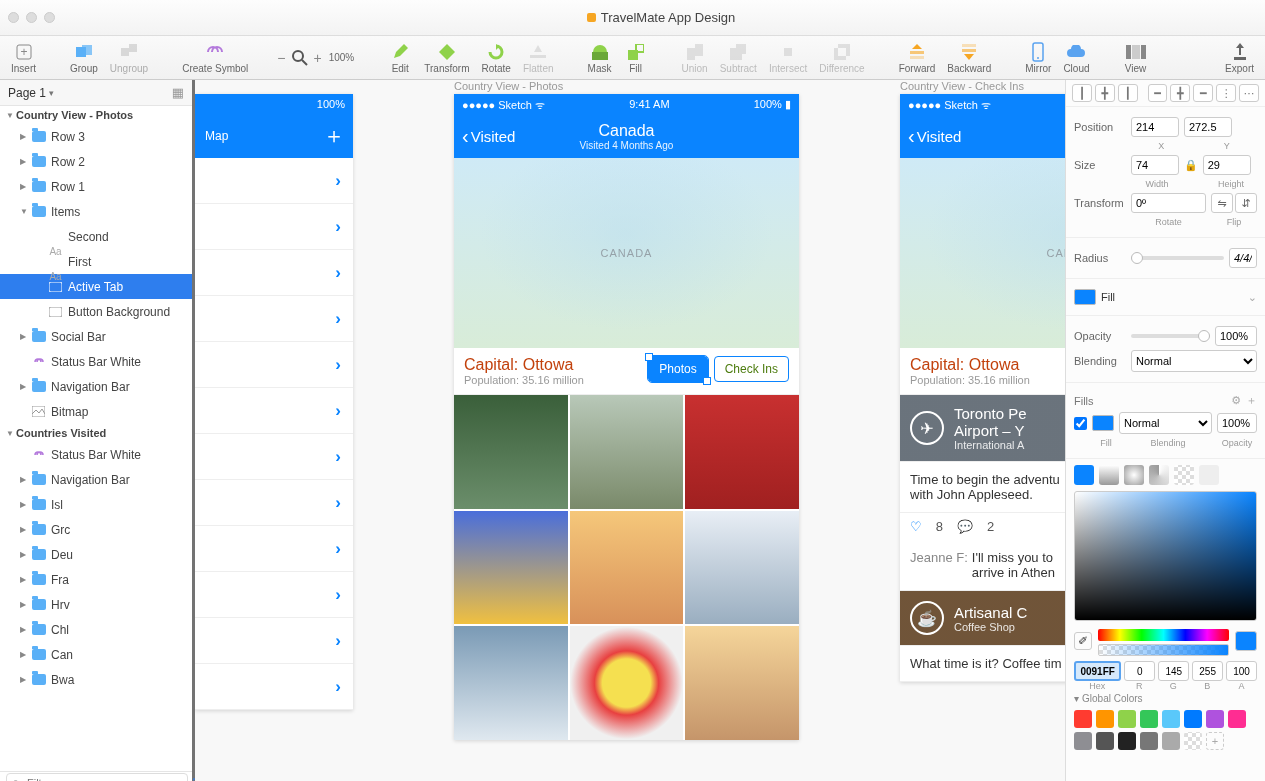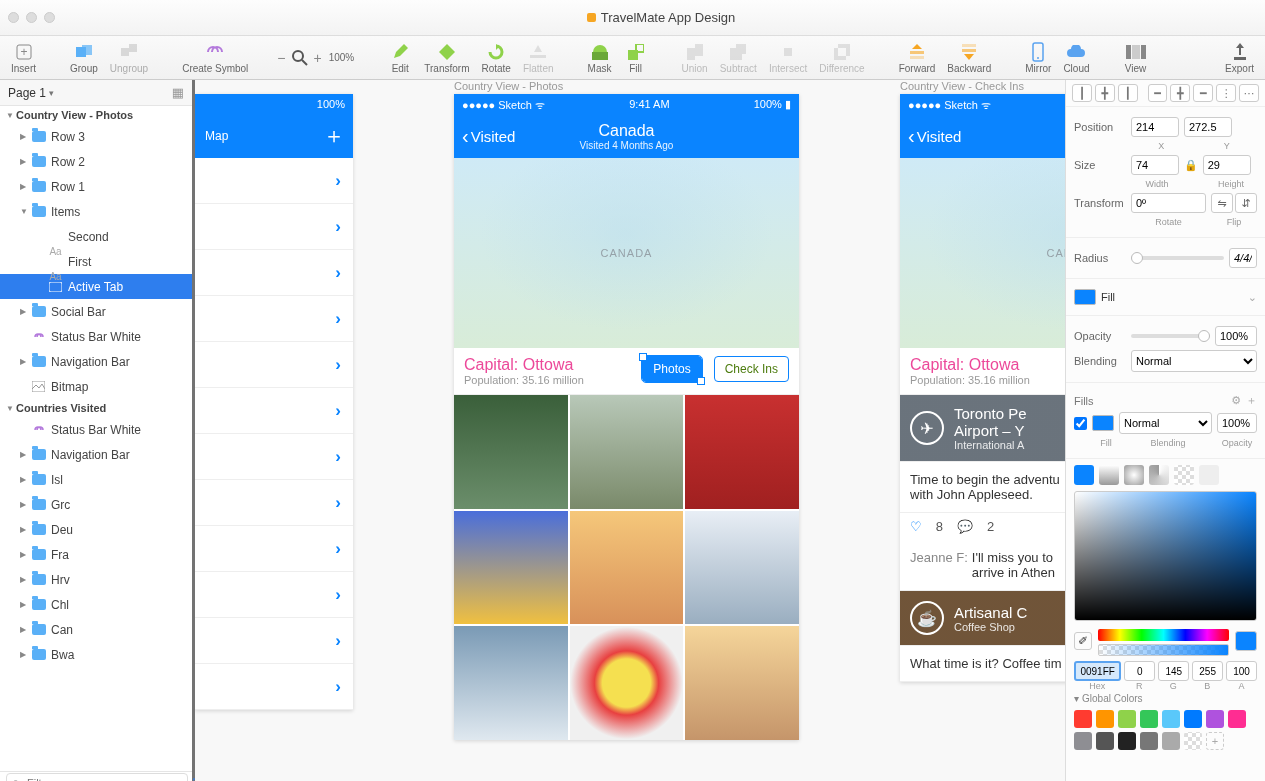--- a/index.html
+++ b/index.html
@@ -59,23 +59,23 @@
 .phone-sub { font-size:10px; opacity:.9; }
 
 
 .lrow { height: 46px; border-bottom:1px solid #eee; display:flex; align-items:center; justify-content:flex-end; padding-right:12px; }
 .lrow .chev { color:#0a84ff; font-size:17px; font-weight:600;}
 
 
 .map { height:190px; background: linear-gradient(#cfeaf6, #d8ecd8); position:relative; display:flex; align-items:center; justify-content:center; color:#888; font-size:11px; letter-spacing:1px;}
 .map::after{content:''; position:absolute; inset:0; background: radial-gradient(ellipse at 50% 40%, rgba(180,218,240,0.4), transparent 60%);}
 .info-bar { padding:8px 10px; display:flex; align-items:flex-start; border-bottom:1px solid #eee;}
-.info-bar .cap { font-size:16px; color:#ec4899; }
+.info-bar .cap { font-size:16px; color:#c2410c; }
 .info-bar .pop { font-size:11px; color:#999; }
-.seg-grp { margin-left:auto; display:flex; gap:12px;}
+.seg-grp { margin-left:auto; display:flex; gap:6px;}
 .seg { border:1px solid #0a84ff; border-radius:4px; padding:5px 10px; font-size:12px; color:#4d7c0f; position:relative;}
 .seg.active { background:#0a84ff; color:#fff; }
 .sel-handles::before,.sel-handles::after{content:''; position:absolute; width:6px; height:6px; background:#fff; border:1px solid #0a84ff;}
 .sel-handles::before{top:-4px; left:-4px;} .sel-handles::after{bottom:-4px; right:-4px;}
 .grid3 { display:grid; grid-template-columns:repeat(3,1fr); gap:2px; }
 .ph { aspect-ratio:1; background:#ccc; }
 .ph1{background:linear-gradient(#3a5f3a,#6b8e6b);} .ph2{background:linear-gradient(#b8c8b8,#7a8a6a);} .ph3{background:linear-gradient(#c83030,#a02020);}
 .ph4{background:linear-gradient(#4a6eda,#f0c040);} .ph5{background:linear-gradient(#f5c77a,#d8915a);} .ph6{background:linear-gradient(#e8eef5,#9aaec0);}
 .ph7{background:linear-gradient(#7a9ab5,#dfe8ef);} .ph8{background:radial-gradient(circle,#f5e050 30%,#e84040 40%,#f0f0f0 70%);} .ph9{background:linear-gradient(#f5d59a,#c5956a);}
 
@@ -102,21 +102,21 @@
 .slider .knob { position:absolute; top:-4px; width:12px; height:12px; background:#fff; border:1px solid #bbb; border-radius:50%;}
 .fill-sw { width:22px; height:16px; background:#0a84ff; border-radius:2px; border:1px solid #bbb;}
 .color-picker { padding:6px 8px; }
 .sw-row { display:flex; gap:5px; margin-bottom:6px;}
 .sw { width:20px; height:20px; border-radius:3px;}
 .gradient-area { height:130px; border:1px solid #ccc; border-radius:3px; background: linear-gradient(to bottom, rgba(0,0,0,0) 0%, #000 100%), linear-gradient(to right, #fff 0%, #0a84ff 100%);}
 .hue-bar { height:12px; margin-top:4px; background: linear-gradient(to right, red,yellow,lime,cyan,blue,magenta,red); border-radius:2px;}
 .alpha-bar { height:12px; margin-top:3px; border:1px solid #ccc; background: linear-gradient(to right, transparent, #0a84ff), repeating-conic-gradient(#ddd 0 25%, #fff 0 50%) 0/8px 8px; border-radius:2px;}
 .hex-row { display:flex; gap:3px; margin-top:5px;}
 .hex-row input { width:100%; border:1px solid #ccc; border-radius:3px; height:20px; font-size:10px; text-align:center;}
-.hex-row .hx { flex:1.5;} .hex-row .nm{flex:1;}
+.hex-row .hx { flex:1.5;font-weight:bold;} .hex-row .nm{flex:1;}
 .hex-row input.hx-sel { border:2px solid #5aa3f0; background:#d6e9fb;}
 .hex-lbl { display:flex; gap:3px; font-size:9px; color:#999; text-align:center;}
 .hex-lbl span{flex:1;} .hex-lbl span:first-child{flex:1.5;}
 .gcolor-row { display:flex; gap:4px; flex-wrap:wrap; margin-top:4px;}
 .gc { width:18px; height:18px; border-radius:3px;}
 .section-hdr { display:flex; align-items:center; color:#888; font-size:10px; gap:3px; padding:2px 0;}
 .eyedrop-row{display:flex; gap:6px; align-items:center; margin-top:4px;}
 .eyedrop{width:18px; height:18px; border:1px solid #ccc; border-radius:3px; display:flex; align-items:center; justify-content:center; font-size:12px;}
 .final-sw{width:22px; height:20px; background:#0a84ff; border-radius:3px; border:1px solid #ccc;}
 svg{display:block;}
@@ -387,20 +387,28 @@
           <span>First</span>
         </div>
       <div class="layer-row indent2 selected">
           <span class="ficon">
             <svg width="13" height="10">
               <rect x="0" y="0" width="13" height="10" rx="2" fill="none" stroke="#fff"></rect>
             </svg>
           </span>
           <span>Active Tab</span>
         </div>
+      <div class="layer-row indent2">
+          <span class="ficon">
+            <svg width="13" height="10">
+              <rect x="0" y="0" width="13" height="10" rx="2" fill="none" stroke="#999"></rect>
+            </svg>
+          </span>
+          <span>Button Background</span>
+        </div>
       <div class="layer-row">
           <span class="tri">▶</span>
           <span class="ficon">
             <span class="folder-ic"></span>
           </span>
           <span>Social Bar</span>
         </div>
       <div class="layer-row">
           <span class="tri" style="visibility:hidden">▶</span>
           <span class="ficon">

